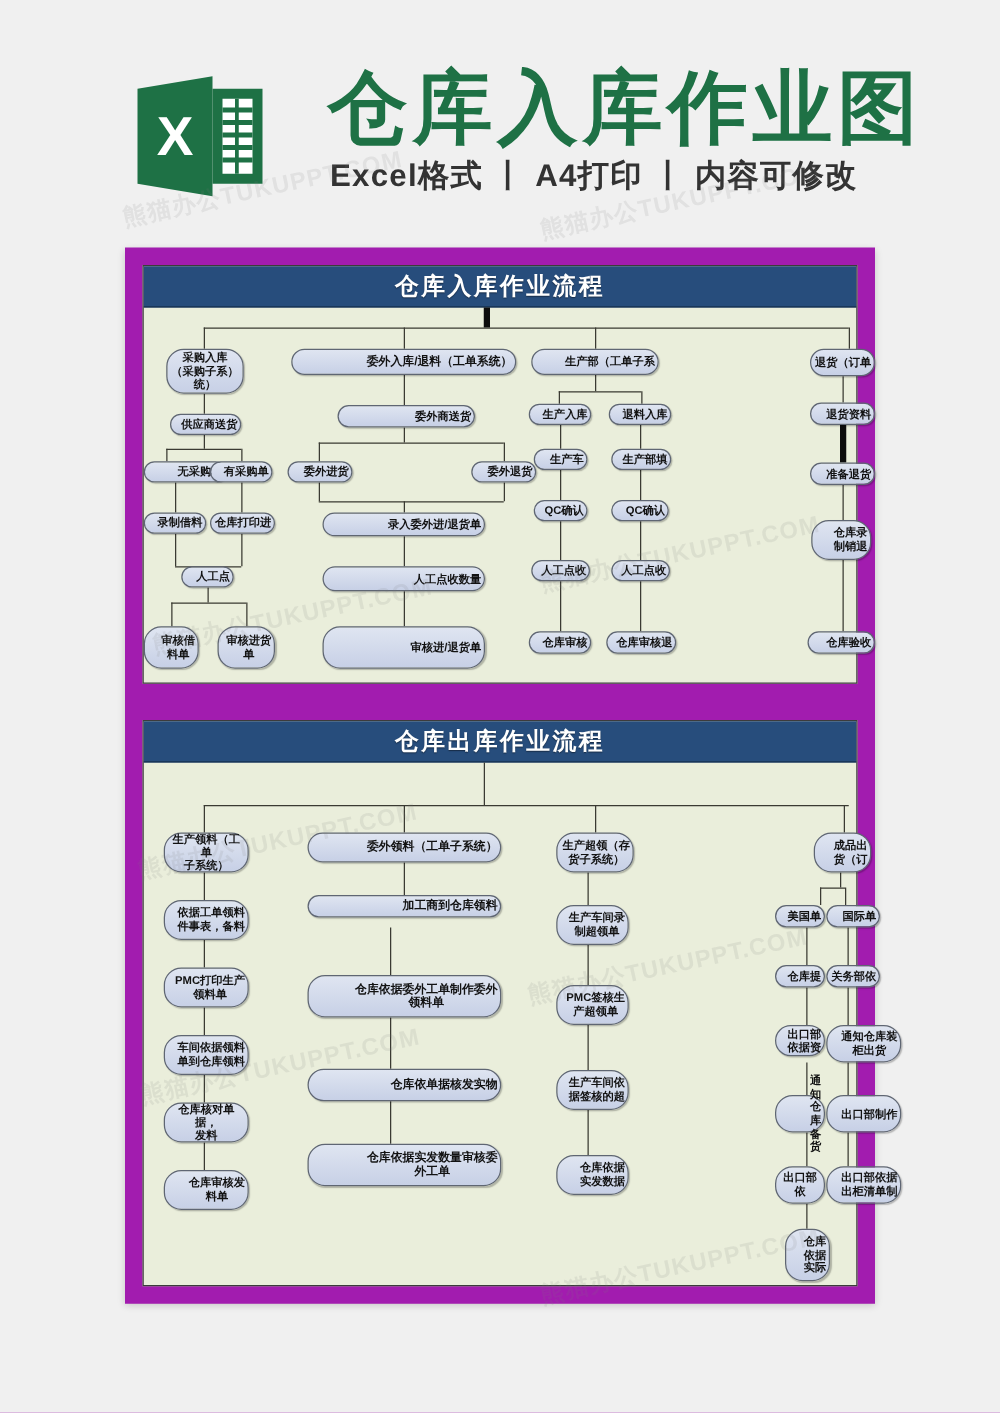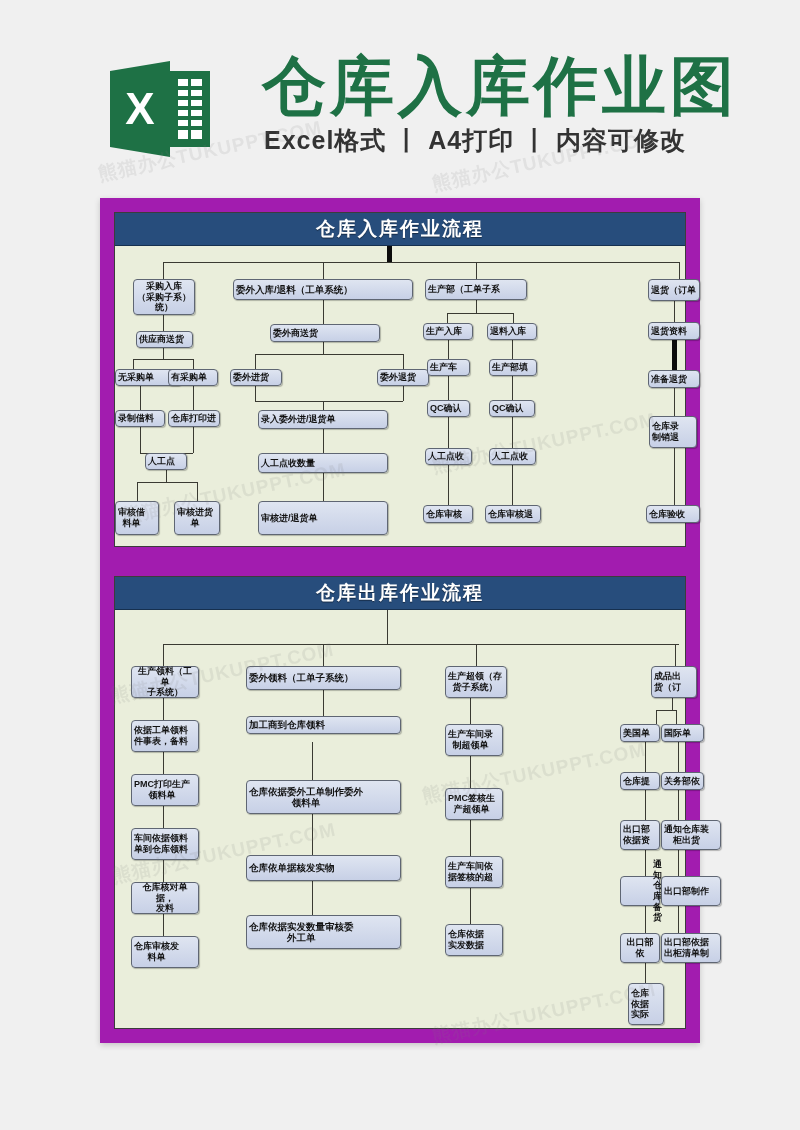--- a/index.html
+++ b/index.html
@@ -66,27 +66,27 @@
     color: #ffffff; font-size: 19px; font-weight: bold; letter-spacing: 2px;
     text-shadow: 0 1px 1px rgba(0,0,0,0.45);
   }
 
   
   .node {
     position: absolute;
     box-sizing: border-box;
     background: linear-gradient(#dfe5f1, #c7d0e6);
     border: 1px solid #5f6673;
-    border-radius: 4px;
+    border-radius: 14px;
     box-shadow: 1px 1px 1px rgba(0,0,0,0.25);
     color: #121212;
     font-size: 9px;
     font-weight: bold;
     line-height: 1.18;
-    display: flex; align-items: center; justify-content: flex-start;
+    display: flex; align-items: center; justify-content: flex-end;
     text-align: center;
     padding: 1px 2px;
     z-index: 20;
   }
   .node.wide { font-size: 9.5px; }
 
   
   .ln { position: absolute; background: #3a3a32; z-index: 10; }
   .lnv { width: 1px; }
   .lnh { height: 1px; }
@@ -402,21 +402,21 @@
 
       <div class="node" style="left:505px; top:195px; width:40px; height:18px;">
         <span>仓库提</span>
       </div>
       <div class="node" style="left:546px; top:195px; width:43px; height:18px;">
         <span>关务部依</span>
       </div>
       <div class="ln lnv" style="left:530px; top:213px; height:30px;"></div>
       <div class="ln lnv" style="left:563px; top:213px; height:30px;"></div>
 
-      <div class="node" style="left:505px; top:243px; width:40px; height:30px;">
+      <div class="node" style="left:505px; top:243px; width:40px; height:25px;">
         <span style="white-space:pre-line">出口部
 依据资</span>
       </div>
       <div class="node" style="left:546px; top:243px; width:60px; height:30px;">
         <span style="white-space:pre-line">通知仓库装
 柜出货</span>
       </div>
       <div class="ln lnv" style="left:530px; top:273px; height:26px;"></div>
       <div class="ln lnv" style="left:563px; top:273px; height:26px;"></div>
 

